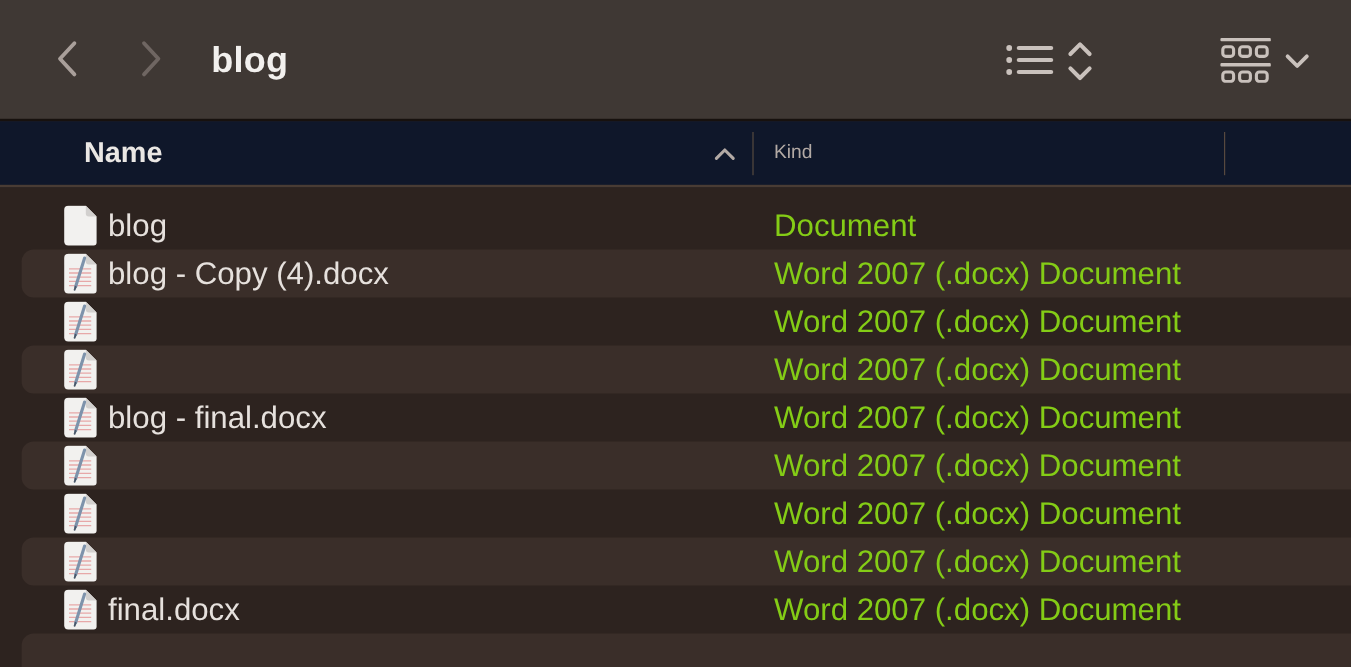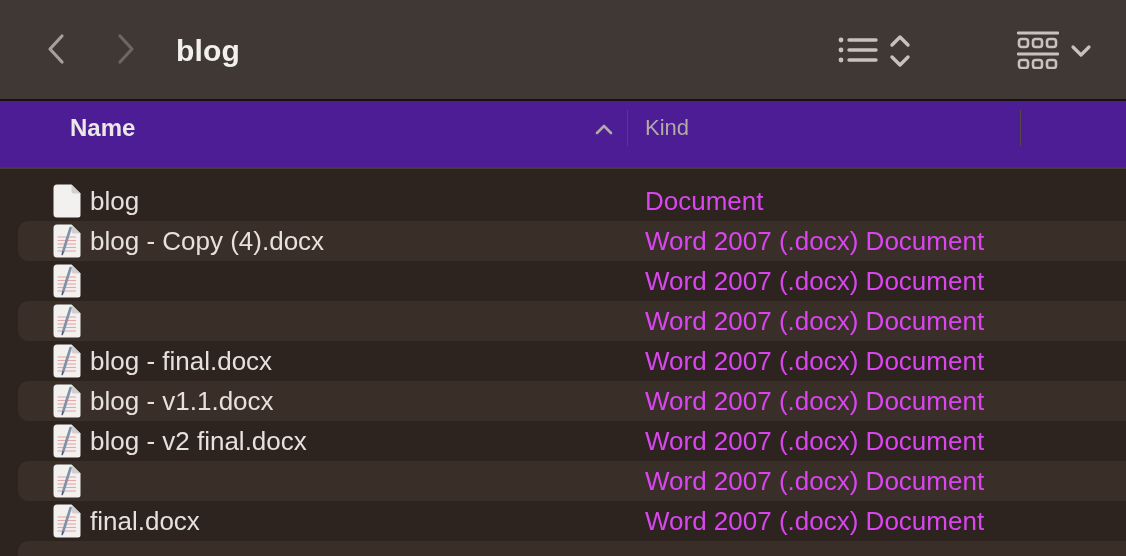--- a/index.html
+++ b/index.html
@@ -30,33 +30,33 @@
   }
   .icon-abs { position: absolute; }
   .ic-listview { left: 838px; top: 36px; }
   .ic-sortchevrons { left: 888px; top: 34px; }
   .ic-group { left: 1017px; top: 31px; }
   .ic-groupchevron { left: 1070px; top: 44px; }
 
   
   .col-header {
     position: relative;
-    width: 1126px; height: 68px;
-    background: #4c1d95;
+    width: 1126px; height: 55px;
+    background: #0f172a;
     border-bottom: 2px solid #493c34;
   }
   .col-name-label {
     position: absolute; left: 70px; top: 0; height: 53px;
     display: flex; align-items: center;
     font-size: 24px; font-weight: 700; color: #eae7e4;
   }
   .col-kind-label {
     position: absolute; left: 645px; top: 0; height: 53px;
     display: flex; align-items: center;
-    font-size: 22px; font-weight: 400; color: #b3aaa5;
+    font-size: 16px; font-weight: 400; color: #b3aaa5;
   }
   .sort-caret { position: absolute; left: 594px; top: 21px; }
   .col-divider {
     position: absolute; top: 9px; width: 1px; height: 36px;
     background: #57493f;
   }
   .divider-1 { left: 627px; }
   .divider-2 { left: 1020px; }
 
   
@@ -83,21 +83,21 @@
   }
   .cell-name {
     position: absolute; left: 90px; top: 0; height: 40px;
     display: flex; align-items: center;
     font-size: 26px; color: #e6e1dd;
     white-space: nowrap;
   }
   .cell-kind {
     position: absolute; left: 645px; top: 0; height: 40px;
     display: flex; align-items: center;
-    font-size: 26px; color: #d946ef;
+    font-size: 26px; color: #84cc16;
     white-space: nowrap;
   }
   .row.blank .docx-detail { display: none; }
 </style>
 </head>
 <body>
 
 <div class="toolbar">
   <div class="nav-btn btn-back">
     <span>
@@ -273,40 +273,38 @@
           <line x1="5.5" y1="13" x2="24" y2="13" stroke="#e7a8a8" stroke-width="1.1"></line>
           <line x1="5.5" y1="16.5" x2="24" y2="16.5" stroke="#e7a8a8" stroke-width="1.1"></line>
           <line x1="5.5" y1="20" x2="24" y2="20" stroke="#e7a8a8" stroke-width="1.1"></line>
           <line x1="5.5" y1="23.5" x2="24" y2="23.5" stroke="#e7a8a8" stroke-width="1.1"></line>
           <line x1="5.5" y1="27" x2="24" y2="27" stroke="#e7a8a8" stroke-width="1.1"></line>
           <line x1="18.5" y1="4" x2="11" y2="28" stroke="#7e93ab" stroke-width="2.6" stroke-linecap="round"></line>
           <line x1="11" y1="28" x2="10.2" y2="30.5" stroke="#4a586a" stroke-width="1.6" stroke-linecap="round"></line>
         </g>
       </svg>
     </span>
-    <span class="cell-name">blog - v1.1.docx</span>
     <span class="cell-kind">Word 2007 (.docx) Document</span>
   </div>
     <div class="row">
     <span class="file-icon">
       <svg width="30" height="34" viewBox="0 0 30 34">
         <path d="M5,0.5 H19.5 L28.5,9.5 V31 Q28.5,33.5 26,33.5 H5 Q1.5,33.5 1.5,30 V4 Q1.5,0.5 5,0.5 Z" fill="#f2f1ef"></path>
         <path d="M19.5,0.5 L28.5,9.5 H22 Q19.5,9.5 19.5,7 Z" fill="#d2d0ce"></path>
         <g class="docx-detail">
           <line x1="5.5" y1="13" x2="24" y2="13" stroke="#e7a8a8" stroke-width="1.1"></line>
           <line x1="5.5" y1="16.5" x2="24" y2="16.5" stroke="#e7a8a8" stroke-width="1.1"></line>
           <line x1="5.5" y1="20" x2="24" y2="20" stroke="#e7a8a8" stroke-width="1.1"></line>
           <line x1="5.5" y1="23.5" x2="24" y2="23.5" stroke="#e7a8a8" stroke-width="1.1"></line>
           <line x1="5.5" y1="27" x2="24" y2="27" stroke="#e7a8a8" stroke-width="1.1"></line>
           <line x1="18.5" y1="4" x2="11" y2="28" stroke="#7e93ab" stroke-width="2.6" stroke-linecap="round"></line>
           <line x1="11" y1="28" x2="10.2" y2="30.5" stroke="#4a586a" stroke-width="1.6" stroke-linecap="round"></line>
         </g>
       </svg>
     </span>
-    <span class="cell-name">blog - v2 final.docx</span>
     <span class="cell-kind">Word 2007 (.docx) Document</span>
   </div>
     <div class="row striped">
     <span class="file-icon">
       <svg width="30" height="34" viewBox="0 0 30 34">
         <path d="M5,0.5 H19.5 L28.5,9.5 V31 Q28.5,33.5 26,33.5 H5 Q1.5,33.5 1.5,30 V4 Q1.5,0.5 5,0.5 Z" fill="#f2f1ef"></path>
         <path d="M19.5,0.5 L28.5,9.5 H22 Q19.5,9.5 19.5,7 Z" fill="#d2d0ce"></path>
         <g class="docx-detail">
           <line x1="5.5" y1="13" x2="24" y2="13" stroke="#e7a8a8" stroke-width="1.1"></line>
           <line x1="5.5" y1="16.5" x2="24" y2="16.5" stroke="#e7a8a8" stroke-width="1.1"></line>

